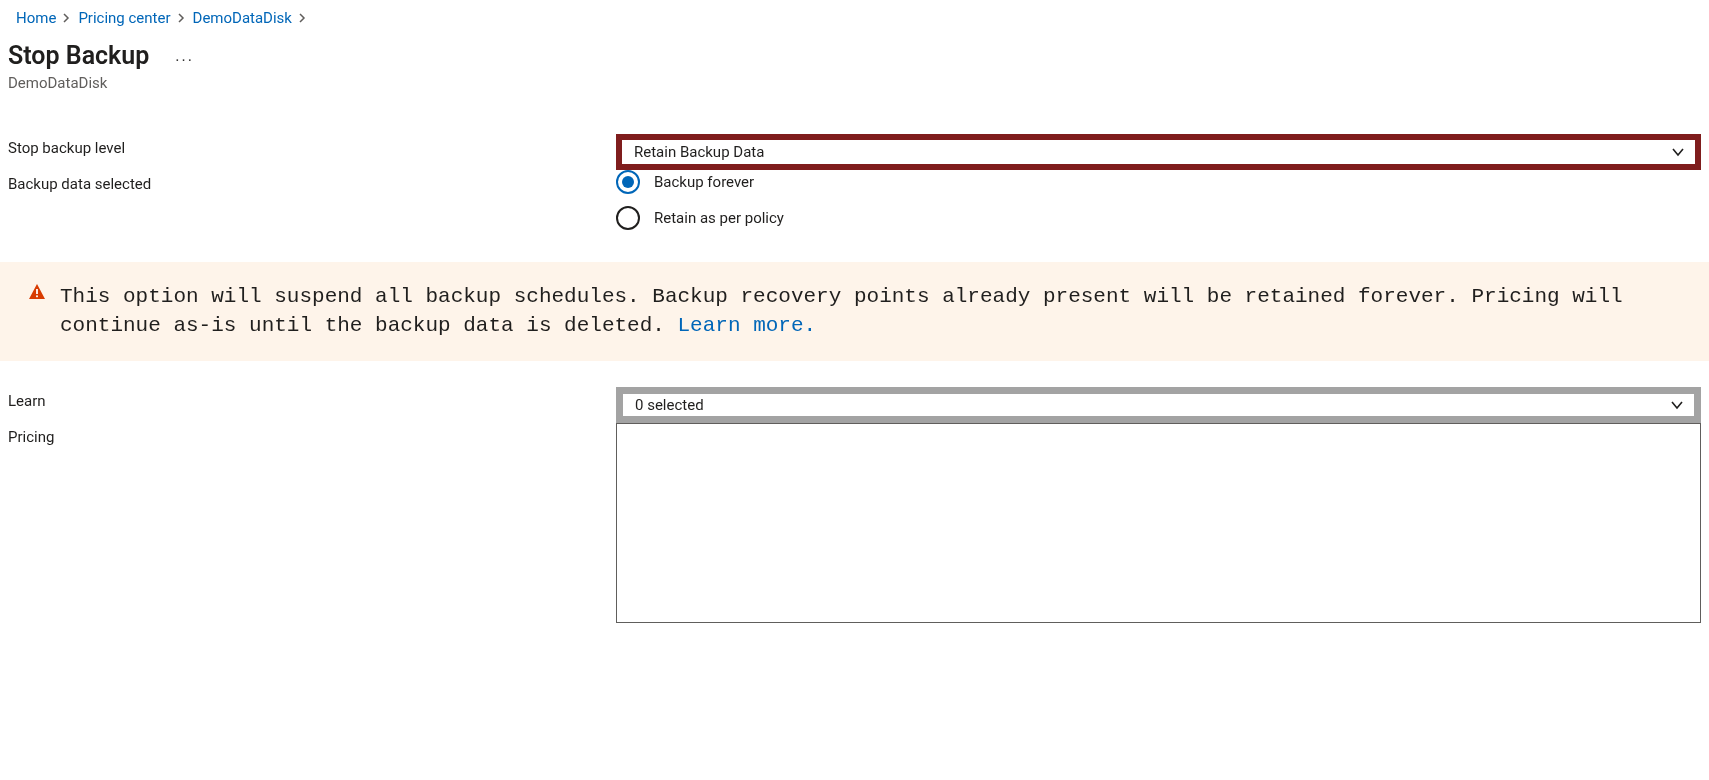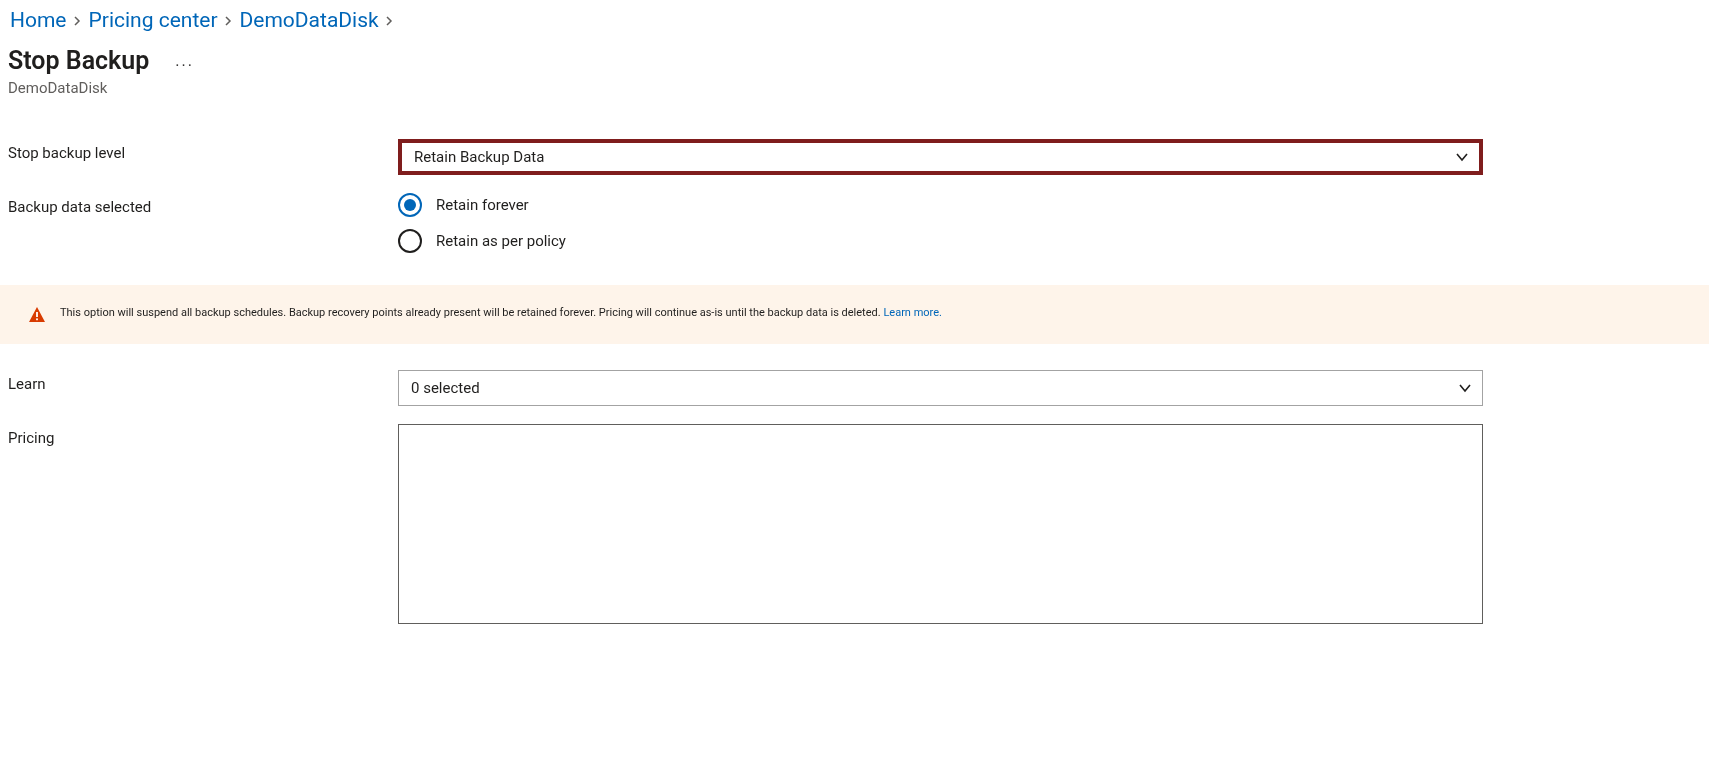--- a/index.html
+++ b/index.html
@@ -12,23 +12,24 @@
       background: #ffffff;
       color: #323130;
       font-size: 14px;
       padding: 8px 8px 16px 8px;
       width: 1709px;
     }
     .breadcrumb {
       display: flex;
       align-items: center;
       gap: 6px;
-      font-size: 21px;
+      font-size: 15px;
       margin-bottom: 14px;
       padding-left: 2px;
+      margin-left: 6px;
     }
     .breadcrumb a {
       color: #0066b8;
       text-decoration: none;
       cursor: pointer;
     }
     .breadcrumb-sep {
       color: #605e5c;
       font-size: 16px;
     }
@@ -54,48 +55,48 @@
       color: #605e5c;
       font-size: 15px;
       margin-top: 4px;
     }
     .form {
       margin-top: 42px;
     }
     .form-row {
       display: flex;
       align-items: flex-start;
-      margin-bottom: 18px;
+      justify-content: space-between;
     }
     .form-label {
       width: 390px;
       flex-shrink: 0;
       font-size: 15px;
       color: #201f1e;
       padding-top: 5px;
     }
     .form-control-wrap {
       flex: 1;
       max-width: 1085px;
     }
     .select {
       width: 100%;
       height: 36px;
-      border: 4px solid #7f1d1d;
+      border: 6px solid #7f1d1d;
       background: #ffffff;
       padding: 0 34px 0 12px;
       font-size: 15px;
       color: #201f1e;
       position: relative;
       display: flex;
       align-items: center;
       cursor: pointer;
     }
     .select.plain {
-      border: 1px solid #a3a3a3;
+      border: 7px solid #a3a3a3;
     }
     .chevron {
       position: absolute;
       right: 10px;
       top: 50%;
       transform: translateY(-50%);
       width: 14px;
       height: 14px;
     }
     .radio-group {
@@ -141,23 +142,24 @@
       margin: 32px 0 26px -8px;
       width: calc(100% + 16px);
     }
     .warn-icon {
       width: 18px;
       height: 18px;
       flex-shrink: 0;
       margin-top: 1px;
     }
     .info-text {
-      font-size: 11px;
+      font-size: 21px;
       color: #201f1e;
       line-height: 1.4;
+      font-family: Liberation Mono, monospace;
     }
     .info-link {
       color: #0066b8;
       text-decoration: none;
       cursor: pointer;
     }
     .textarea {
       width: 100%;
       height: 200px;
       border: 1px solid #605e5c;
@@ -215,21 +217,21 @@
   </div>
 
   <div class="form-row">
     <div class="form-label">Backup data selected</div>
     <div class="form-control-wrap">
       <div class="radio-group">
         <div class="radio-item">
           <span class="radio-circle selected">
             <span class="radio-dot"></span>
           </span>
-          <span class="radio-label">Retain forever</span>
+          <span class="radio-label">Backup forever</span>
         </div>
         <div class="radio-item">
           <span class="radio-circle"></span>
           <span class="radio-label">Retain as per policy</span>
         </div>
       </div>
     </div>
   </div>
 
   <div class="info-bar">

